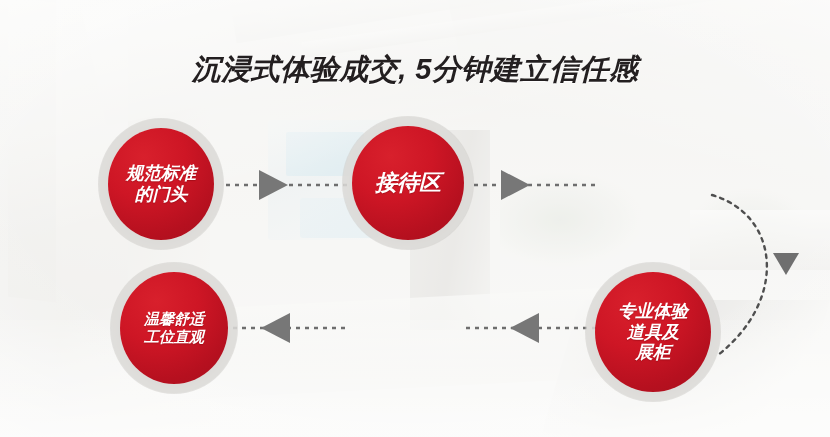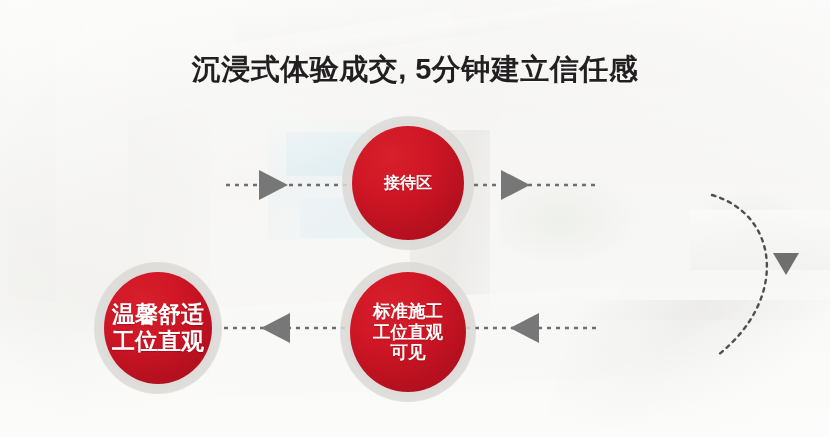--- a/index.html
+++ b/index.html
@@ -7,20 +7,21 @@
     padding: 0;
     background: #ffffff;
   }
   #stage {
     position: relative;
     width: 830px;
     height: 437px;
     overflow: hidden;
     font-family: "Liberation Sans", "DejaVu Sans", sans-serif;
     background: #e5e5e5;
+    font-style: italic;
   }
 
   
   .bg-layer {
     position: absolute;
     inset: 0;
     pointer-events: none;
   }
   .bg-base {
     background:
@@ -172,23 +173,23 @@
     text-shadow: 0 1px 1px rgba(110,0,10,0.35);
     user-select: none;
   }
   .node .lbl {
     display: block;
     padding: 0 6px;
   }
 
   
   #node-gate      { left: 108px; top: 128px; width: 106px; height: 112px; font-size: 17.5px; }
-  #node-reception { left: 352px; top: 126px; width: 112px; height: 114px; font-size: 16px; }
+  #node-reception { left: 352px; top: 126px; width: 112px; height: 114px; font-size: 22px; }
   #node-exp       { left: 597px; top: 126px; width: 110px; height: 114px; font-size: 17.5px; }
-  #node-lounge    { left: 104px; top: 272px; width: 108px; height: 112px; font-size: 23px; }
+  #node-lounge    { left: 120px; top: 272px; width: 108px; height: 112px; font-size: 15px; }
   #node-worksite  { left: 350px; top: 272px; width: 116px; height: 120px; font-size: 17.5px; }
   #node-props     { left: 595px; top: 272px; width: 116px; height: 120px; font-size: 17.5px; }
 </style>
 </head>
 <body>
 
 <div id="stage">
 
   <div class="bg-layer bg-base"></div>
   <div class="bg-layer bg-wallL" style="position:absolute"></div>
@@ -233,37 +234,43 @@
       <line x1="466" y1="328" x2="596" y2="328" stroke="#6e6e6e" stroke-width="2.4" stroke-dasharray="4 5" stroke-linecap="butt"></line>
       <polygon points="539,313 510,328 539,343" fill="#777777"></polygon>
     </g>
 
     <g>
       <line x1="224" y1="328" x2="350" y2="328" stroke="#6e6e6e" stroke-width="2.4" stroke-dasharray="4 5" stroke-linecap="butt"></line>
       <polygon points="290,313 261,328 290,343" fill="#777777"></polygon>
     </g>
   </svg>
 
+  <div class="node" id="node-gate">
+    <span class="lbl">
+        <div>规范标准</div>
+        <div>的门头</div>
+      </span>
+  </div>
 
   <div class="node" id="node-reception">
     <span class="lbl">
         <div>接待区</div>
       </span>
   </div>
 
 
   <div class="node" id="node-lounge">
     <span class="lbl">
         <div>温馨舒适</div>
         <div>工位直观</div>
       </span>
   </div>
 
-  <div class="node" id="node-worksite">
-    <span class="lbl">
-        <div>标准施工</div>
-        <div>工位直观</div>
-        <div>可见</div>
-      </span>
-  </div>
-
+
+  <div class="node" id="node-props">
+    <span class="lbl">
+        <div>专业体验</div>
+        <div>道具及</div>
+        <div>展柜</div>
+      </span>
+  </div>
 
 </div>
 
 </body></html>

